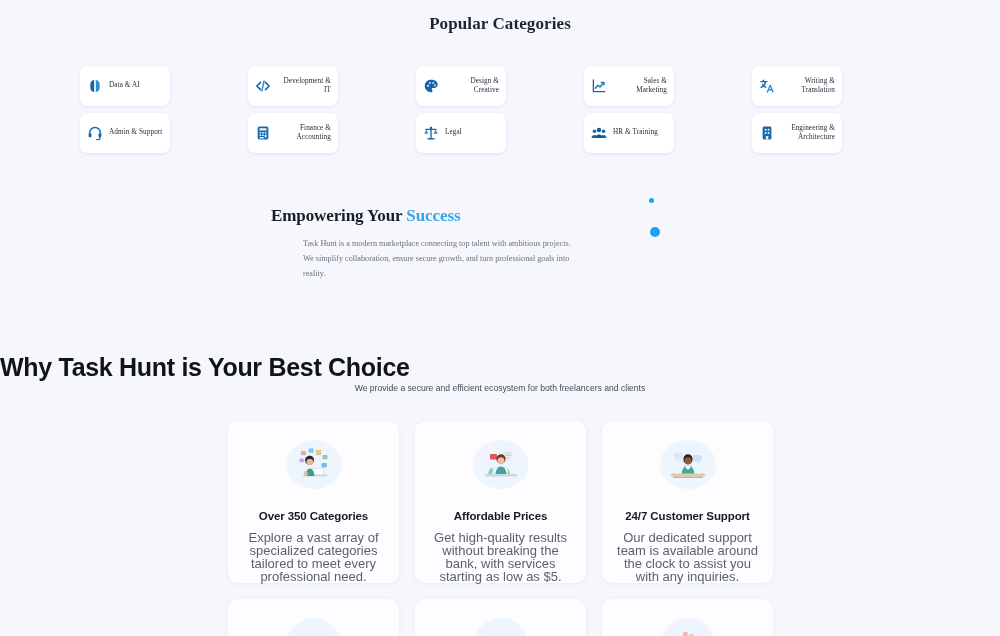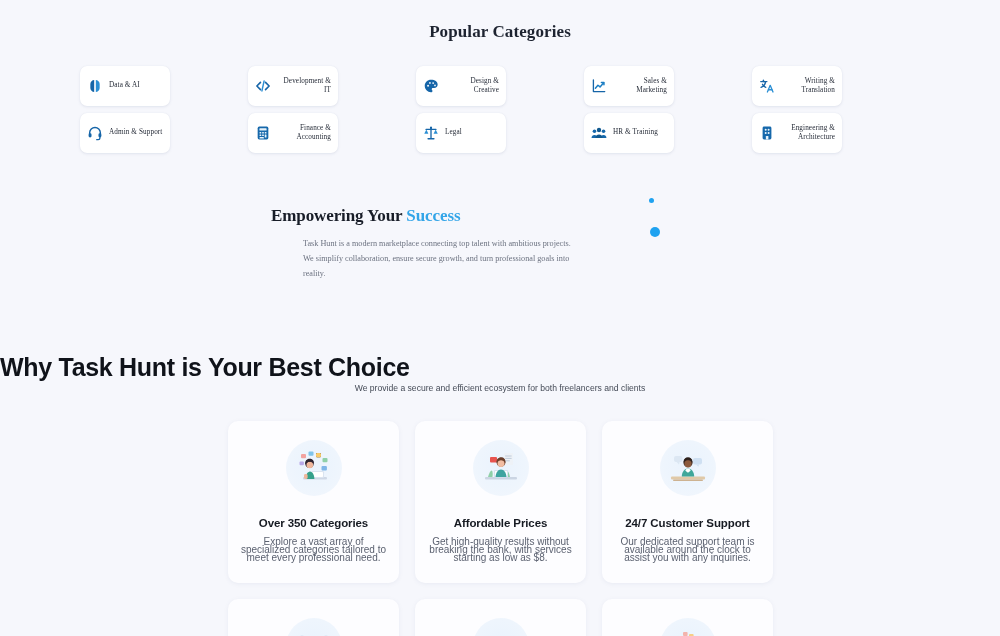--- a/index.html
+++ b/index.html
@@ -6,21 +6,21 @@
   html, body {
     width: 1000px; height: 636px;
     background: #f6f7fc;
     font-family: "Liberation Sans", sans-serif;
     overflow: hidden;
   }
   .page { position: relative; width: 1000px; height: 636px; }
 
   
   .cat-title {
-    position: absolute; top: 22px; left: 0; width: 1000px;
+    position: absolute; top: 14px; left: 0; width: 1000px;
     text-align: center;
     font-family: "Liberation Serif", serif;
     font-size: 17px; font-weight: bold; color: #1d2330;
     letter-spacing: .1px;
   }
   .cat-grid {
     position: absolute; top: 66px; left: 80px;
     width: 840px;
     display: grid;
     grid-template-columns: repeat(5, 1fr);
@@ -118,21 +118,21 @@
   }
   .feat-ill svg { display: block; }
   .feat-name {
     margin-top: 21px;
     font-size: 11.5px; font-weight: bold; color: #161a22;
     letter-spacing: -.1px;
   }
   .feat-desc {
     margin-top: 9px;
     width: 148px; text-align: center;
-    font-size: 10px; line-height: 8px;
+    font-size: 13px; line-height: 13px;
     color: #5b6170;
   }
 </style>
 </head>
 <body>
 
 <div class="page">
 
   <div class="cat-title">Popular Categories</div>
 
@@ -338,21 +338,21 @@
           <rect x="6" y="31" width="32" height="2.6" rx="1" fill="#cbd5e3"></rect>
           <rect x="15" y="24" width="14" height="7.4" rx="1.2" fill="#d9e3f0"></rect>
           <rect x="16" y="25" width="12" height="5.4" rx=".8" fill="#fff"></rect>
           <circle cx="22" cy="16.4" r="4.4" fill="#7a4a35"></circle>
           <circle cx="22" cy="17.6" r="3.4" fill="#f2bda2"></circle>
           <path d="M16.6 31c0-4.2 2.4-7.6 5.4-7.6s5.4 3.4 5.4 7.6z" fill="#3fa4a0"></path>
           <path d="M17.6 17c-.6-3.6 1.8-5.8 4.4-5.8s5 2 4.4 5.8c-.8-2-2.4-3-4.4-3s-3.6 1-4.4 3z" fill="#6b3f2c"></path>
         </svg>
       </div>
       <div class="feat-name">Affordable Prices</div>
-      <div class="feat-desc">Get high-quality results without breaking the bank, with services starting as low as $8.</div>
+      <div class="feat-desc">Get high-quality results without breaking the bank, with services starting as low as $5.</div>
     </div>
 
     <div class="feat-card">
       <div class="feat-ill">
         <svg width="44" height="44" viewBox="0 0 44 44" aria-hidden="true">
           <rect x="8" y="10" width="8.4" height="6" rx="2" fill="#dce7f3"></rect>
           <path d="M10.6 16h3l-.6 2.4z" fill="#dce7f3"></path>
           <rect x="27" y="12" width="9" height="6.4" rx="2" fill="#cfe0f2"></rect>
           <path d="M30 18.4h3l-.6 2.4z" fill="#cfe0f2"></path>
           <rect x="5" y="30.4" width="34" height="3" rx="1" fill="#e0c9a8"></rect>

